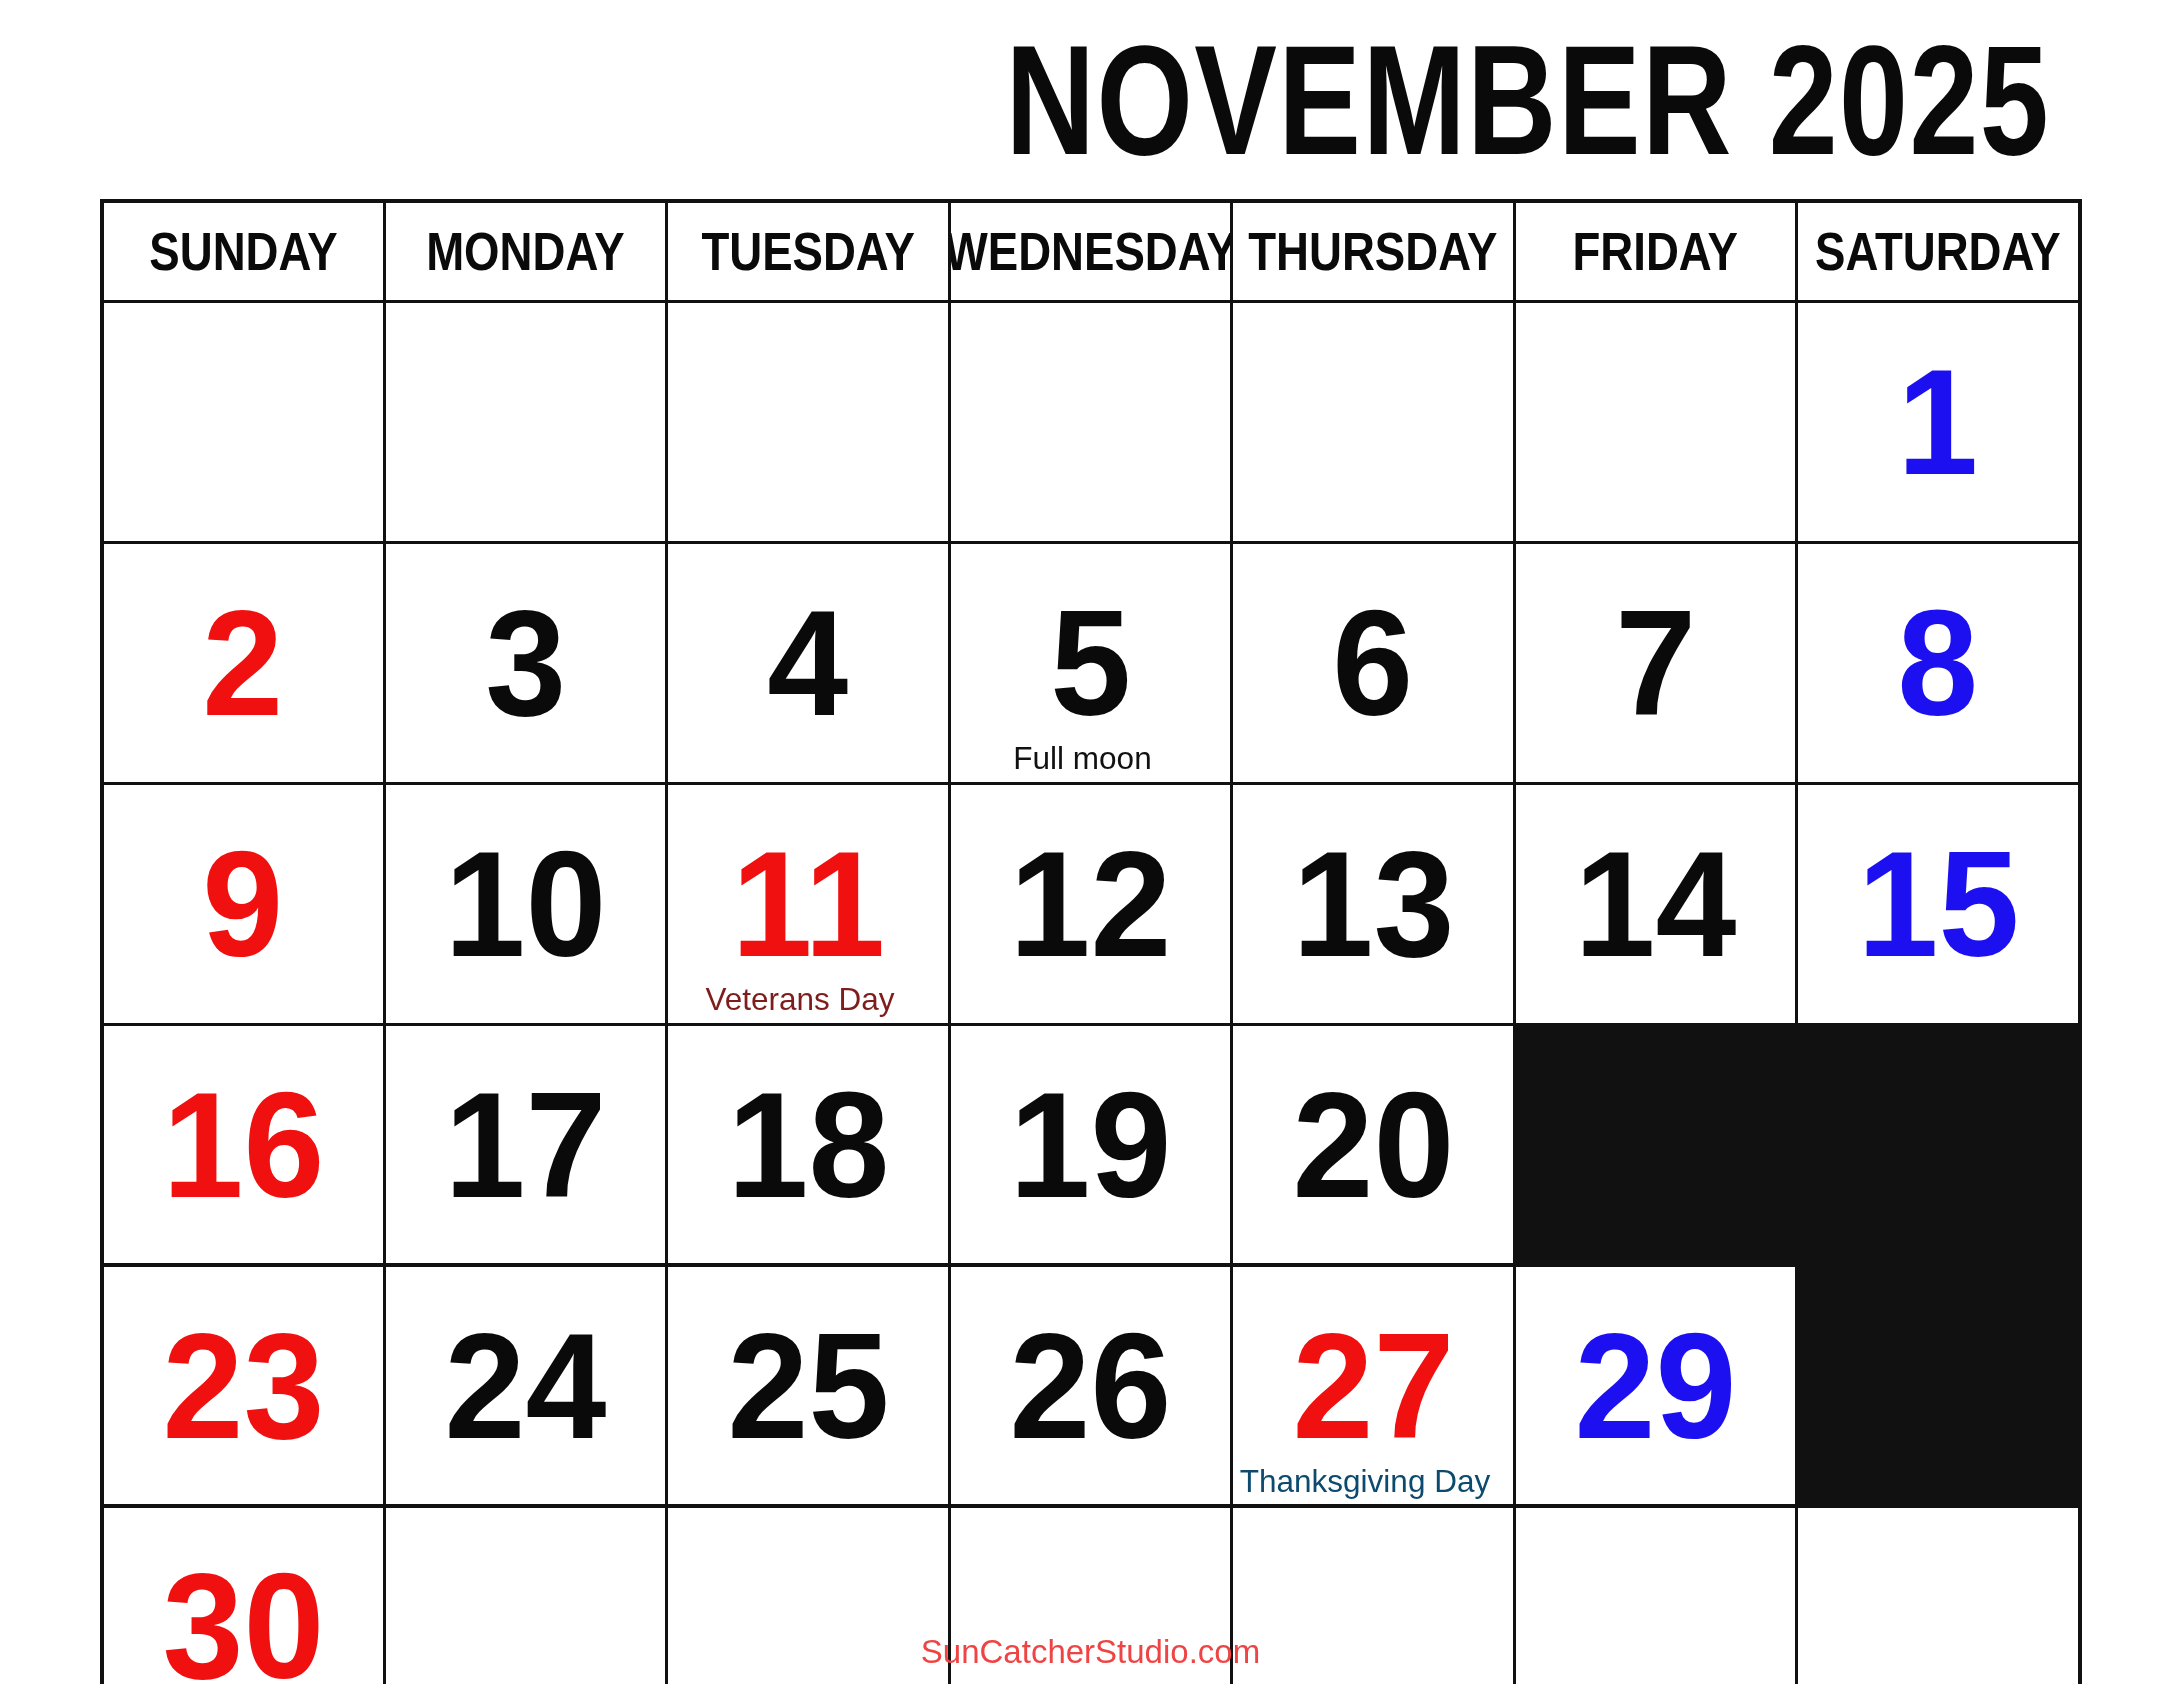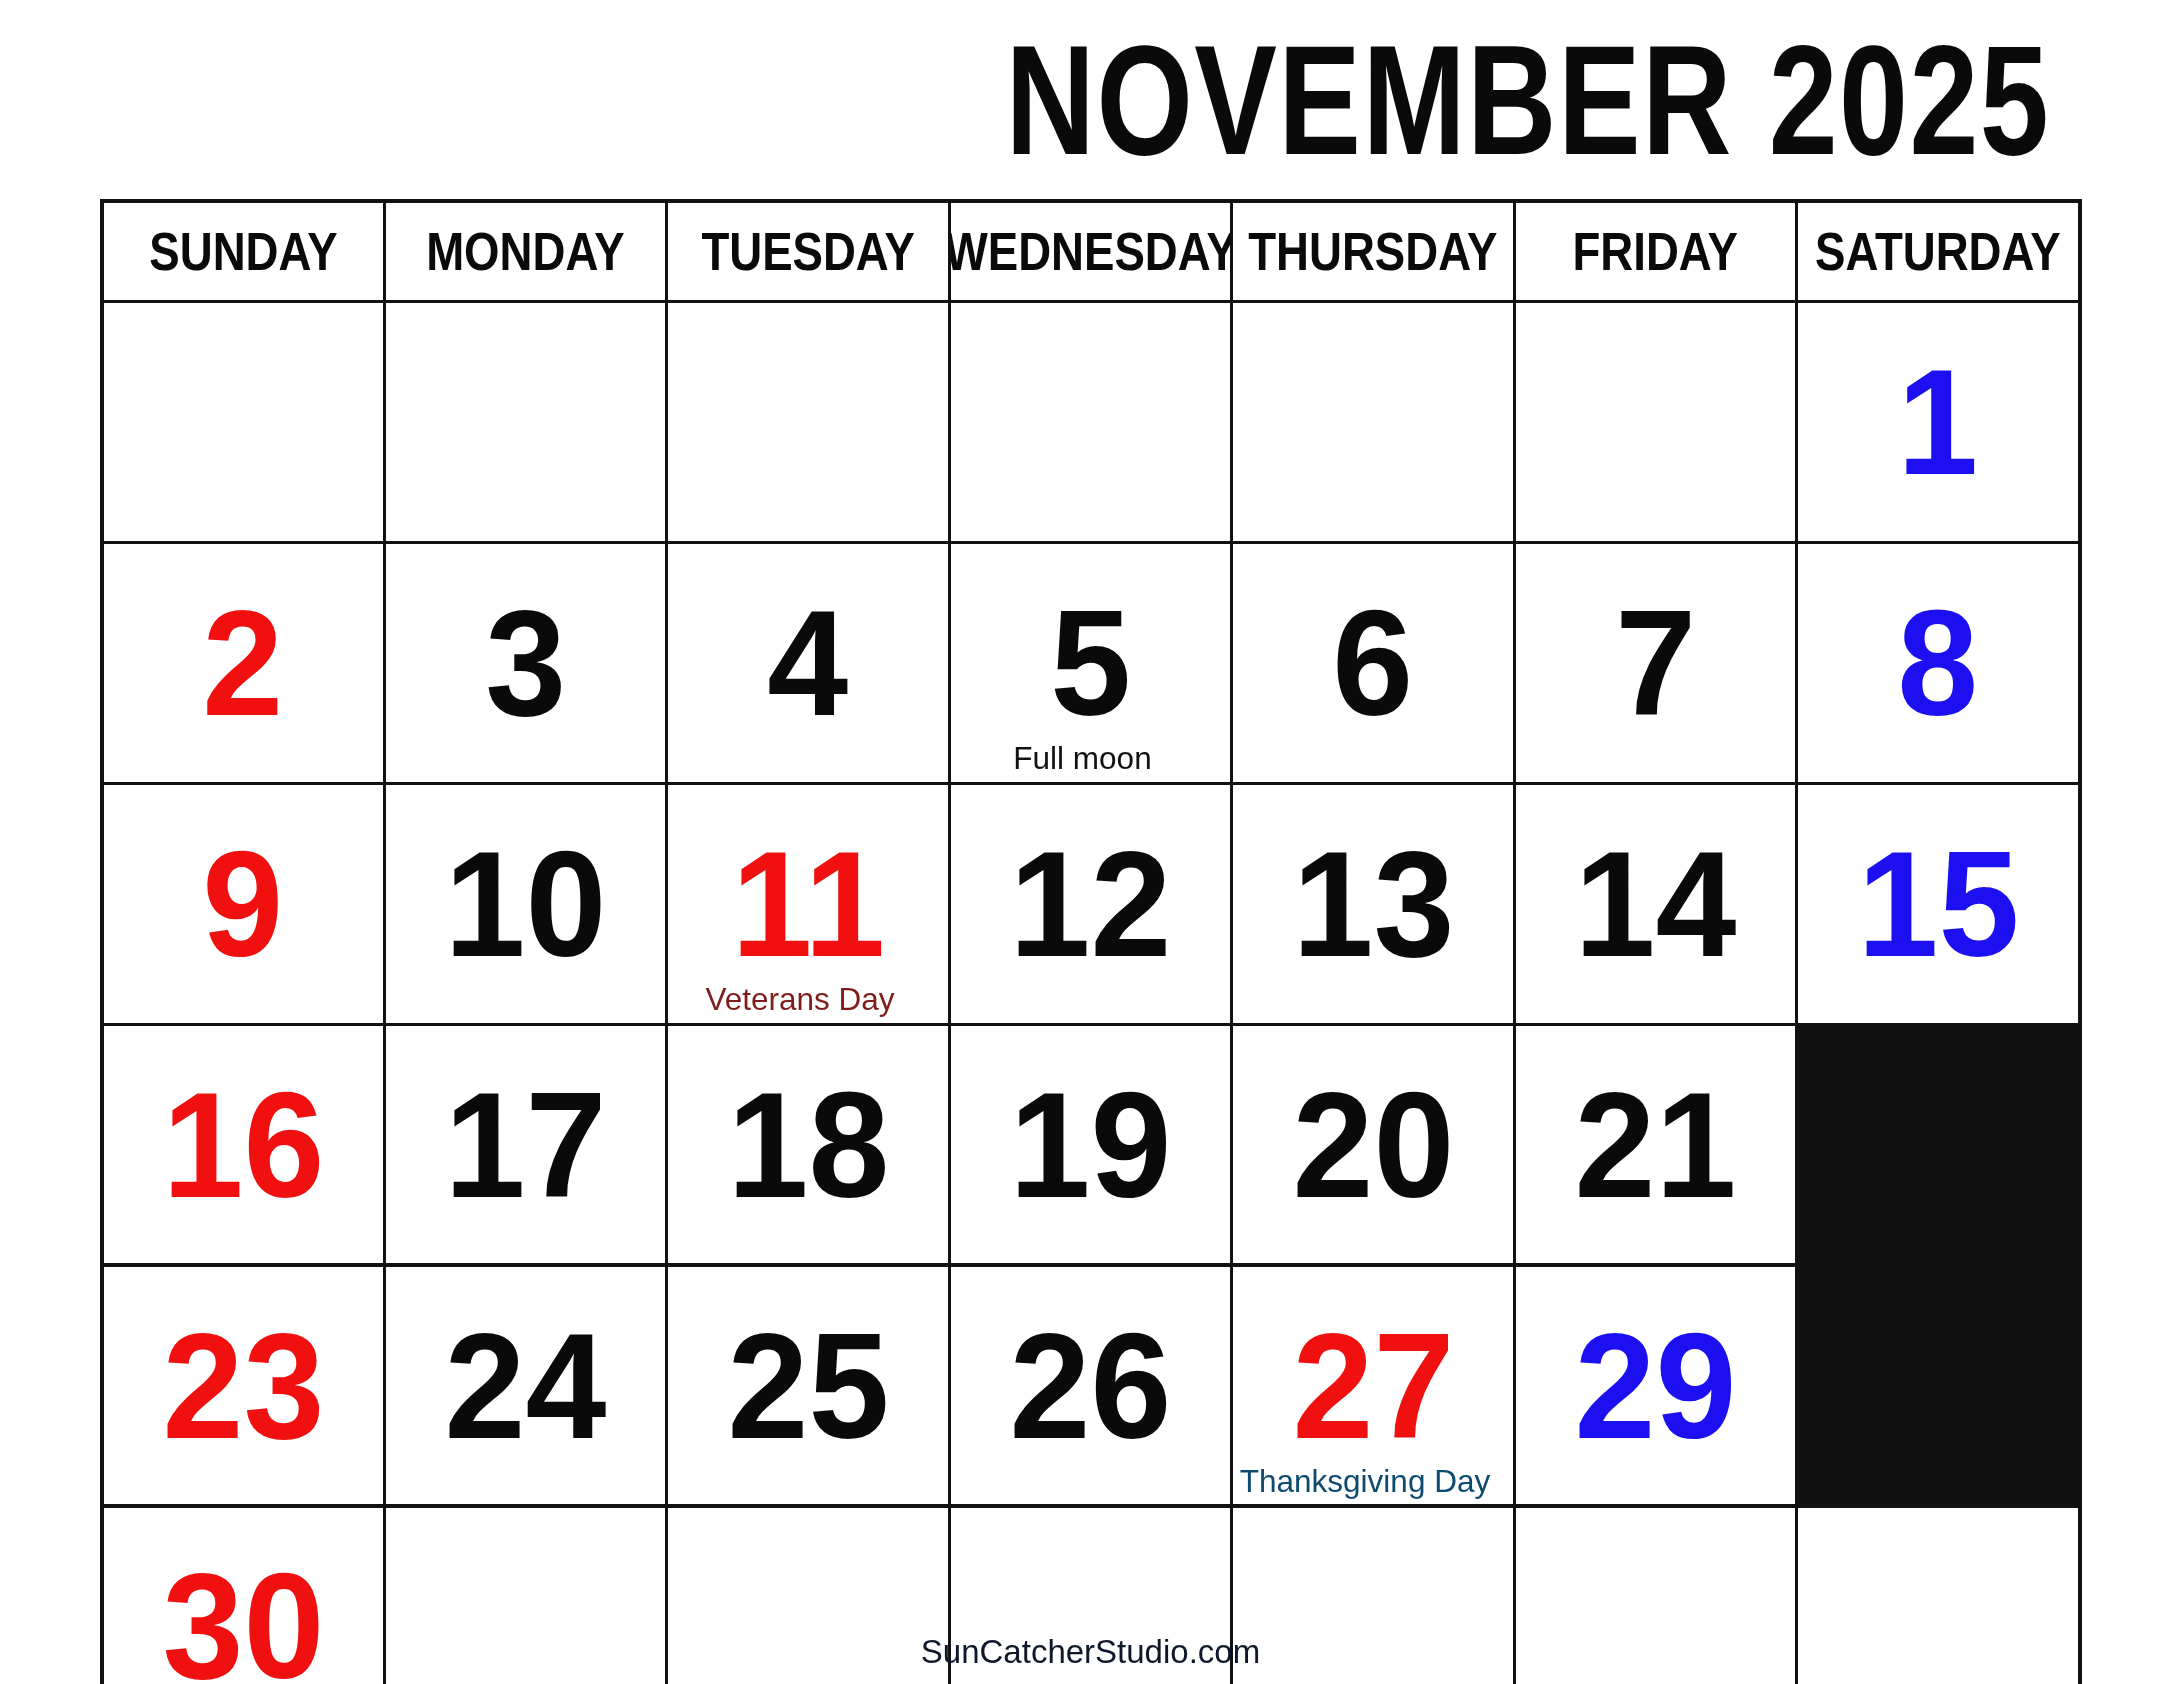--- a/index.html
+++ b/index.html
@@ -74,21 +74,21 @@
     text-align:center;
     font-size:31.5px;
     color:#111111;
     line-height:1.1;
   }
   .footer {
     position:absolute;
     left:0; right:0; bottom:13.6px;
     text-align:center;
     font-size:33px;
-    color:#0f172a;
+    color:#ef4444;
   }
 </style>
 </head>
 <body>
 
 <h1 class="title"><span class="squeeze">NOVEMBER 2025</span></h1>
 
 <div class="calendar">
   <div class="hrow">
       <div class="hcell">
@@ -181,23 +181,20 @@
       </div>
       <div class="cell">
         <div class="num" style="color: rgb(10, 10, 10);">18</div>
       </div>
       <div class="cell">
         <div class="num" style="color: rgb(10, 10, 10);">19</div>
       </div>
       <div class="cell">
         <div class="num" style="color: rgb(10, 10, 10);">20</div>
       </div>
-      <div class="cell">
-        <div class="num" style="color: rgb(10, 10, 10);">21</div>
-      </div>
     </div>
     <div class="wrow">
       <div class="cell">
         <div class="num" style="color: rgb(240, 16, 16);">23</div>
       </div>
       <div class="cell">
         <div class="num" style="color: rgb(10, 10, 10);">24</div>
       </div>
       <div class="cell">
         <div class="num" style="color: rgb(10, 10, 10);">25</div>

